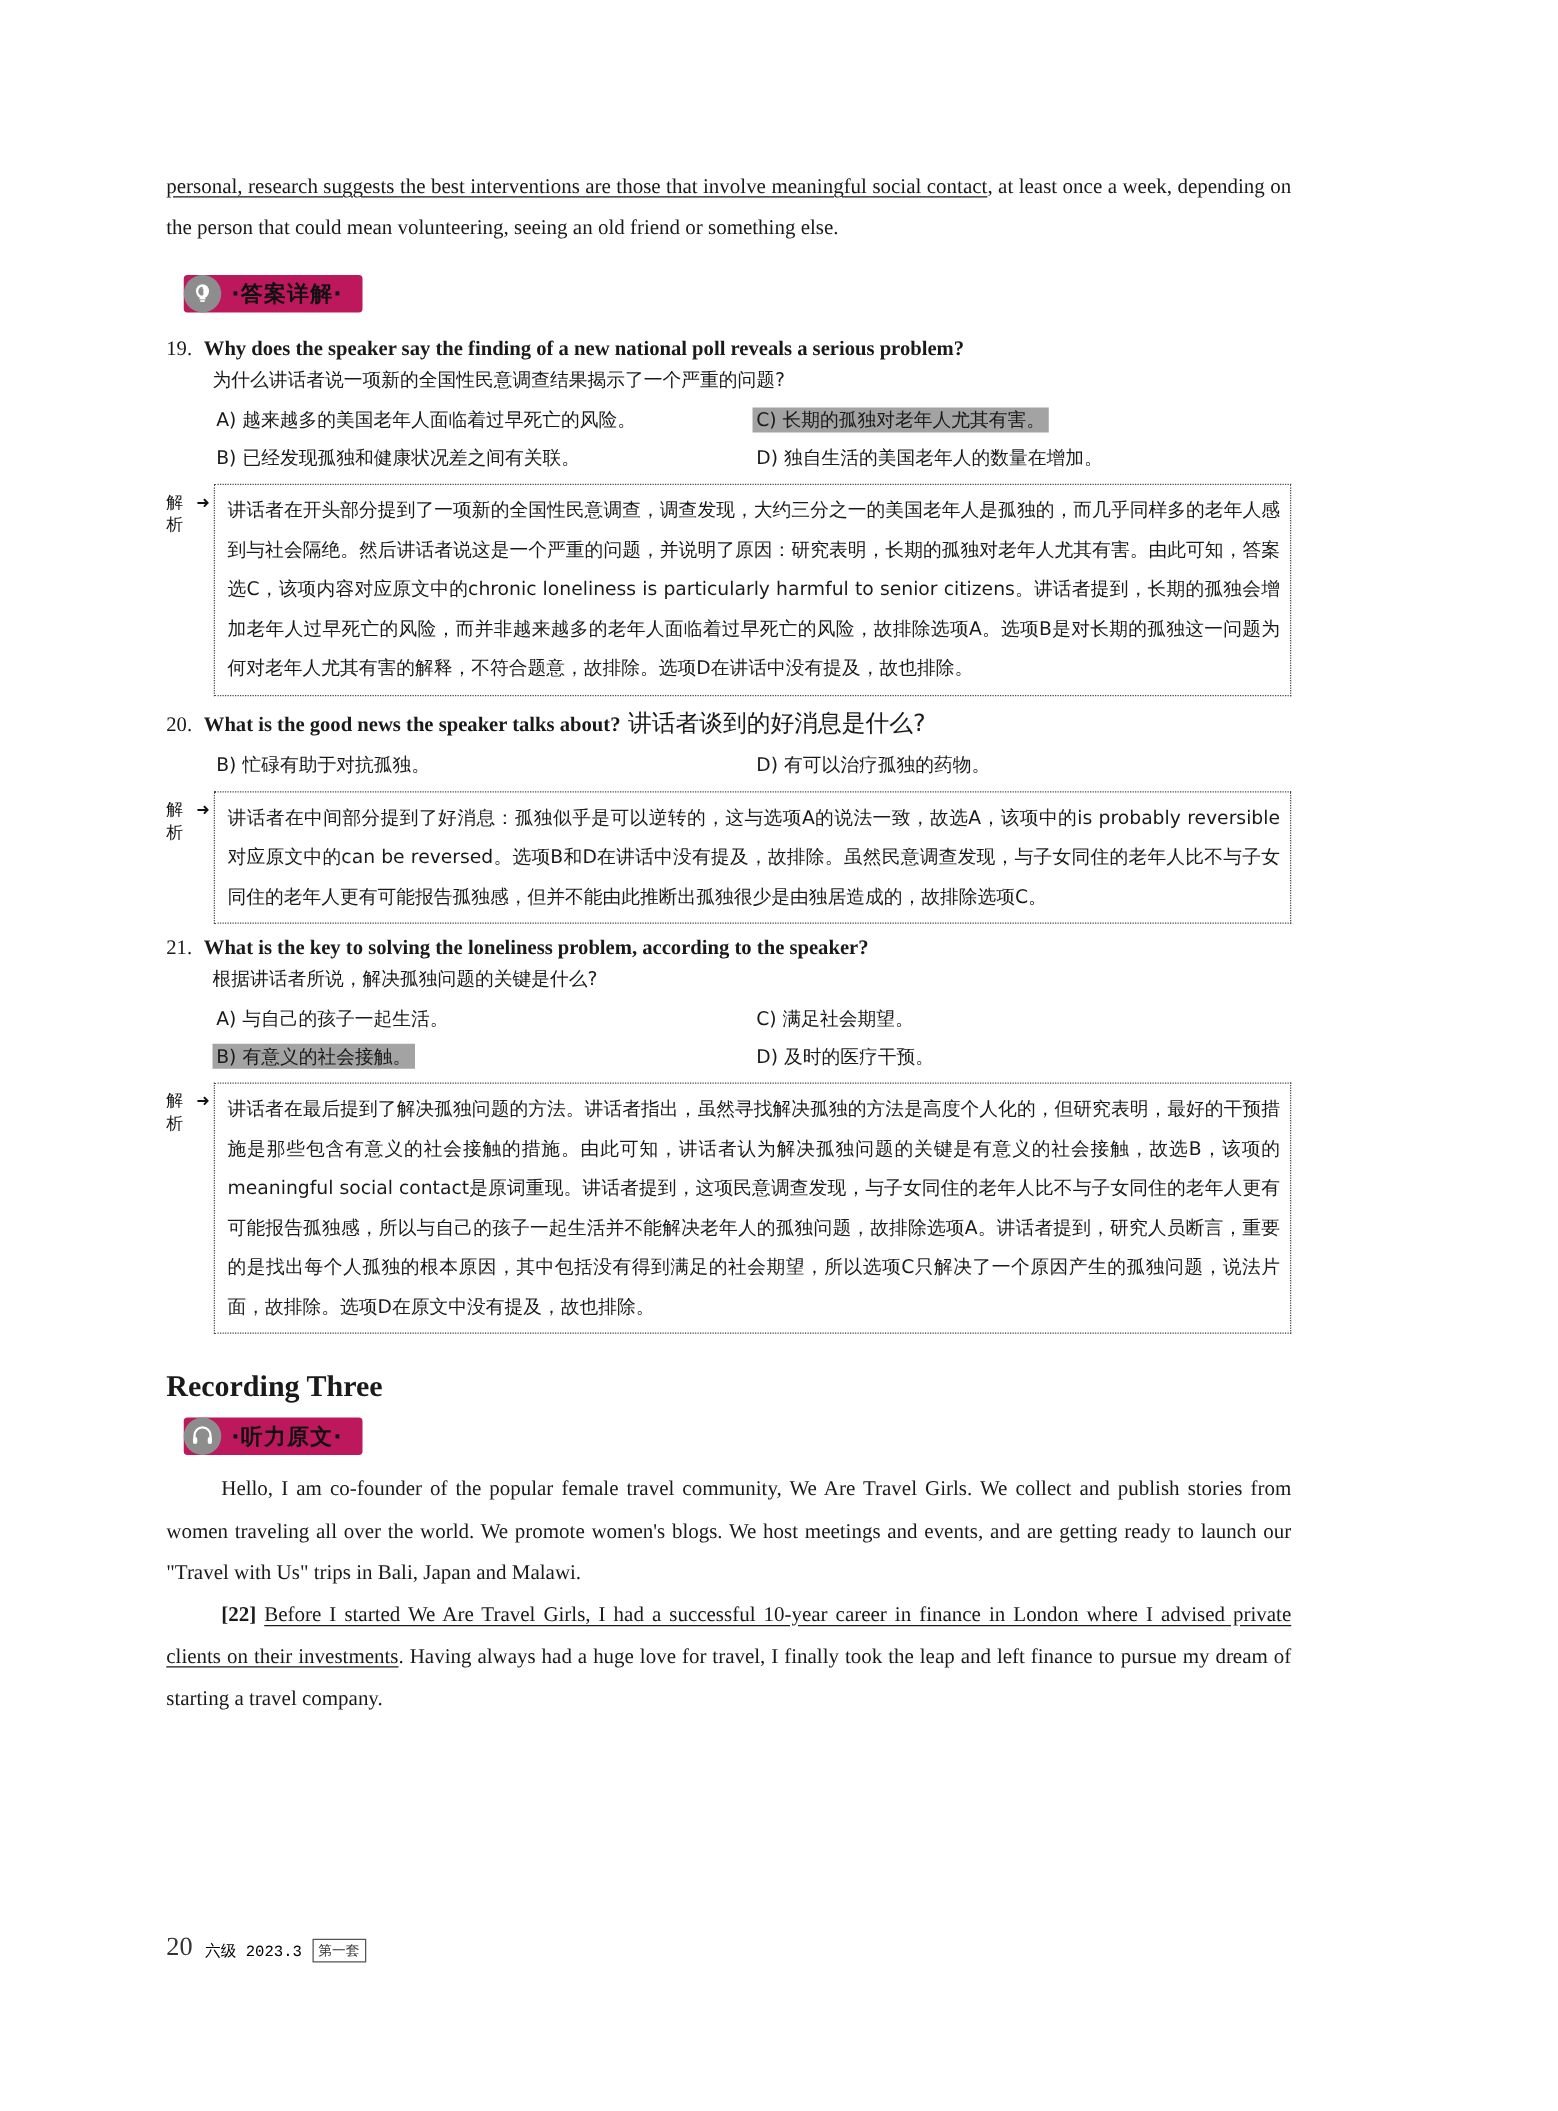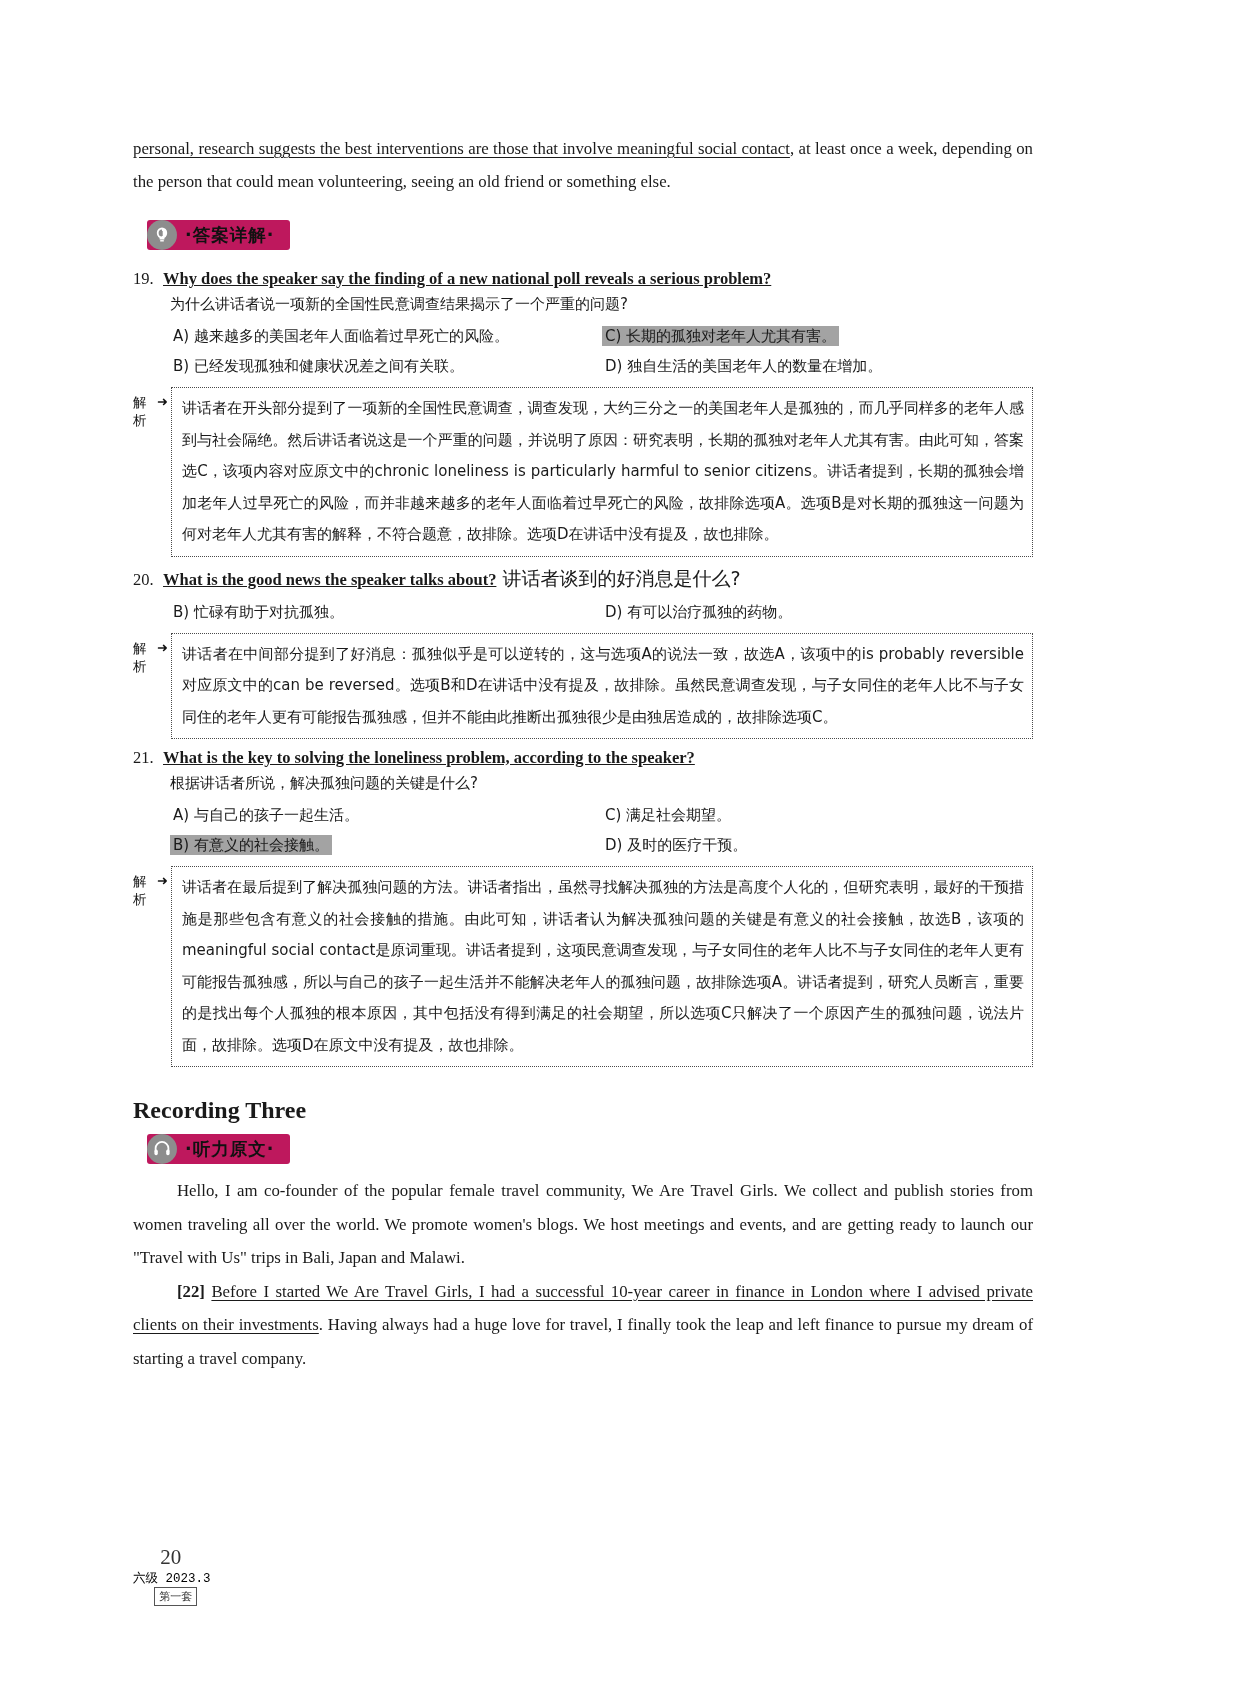--- a/index.html
+++ b/index.html
@@ -87,21 +87,20 @@
   }
   .q-num {
     width: 30px;
     flex: 0 0 30px;
     font-size: 16.5px;
   }
   .q-stem-en {
     font-weight: bold;
     font-size: 16.5px;
     font-family: "Liberation Serif", "DejaVu Serif", serif;
-    text-decoration: underline;
   }
   .q-stem-cn-inline {
     font-family: "DejaVu Sans", "Liberation Sans", sans-serif;
     font-size: 19px;
     margin-left: 6px;
   }
   .q-trans {
     margin-left: 37px;
     font-family: "DejaVu Sans", "Liberation Sans", sans-serif;
     font-size: 15px;
@@ -180,22 +179,21 @@
     text-indent: 44px;
   }
   .tagnum { font-weight: bold; }
 
   
   .footer {
     position: absolute;
     left: 133px;
     top: 1545px;
     display: flex;
-    align-items: center;
-    flex-direction: column;
+    align-items: flex-end;
   }
   .footer .pg {
     font-family: "Liberation Serif", "DejaVu Serif", serif;
     font-size: 21px;
     color: #333;
     margin-right: 10px;
   }
   .footer .fmeta {
     font-family: Liberation Mono, monospace;
     font-size: 12.5px;

